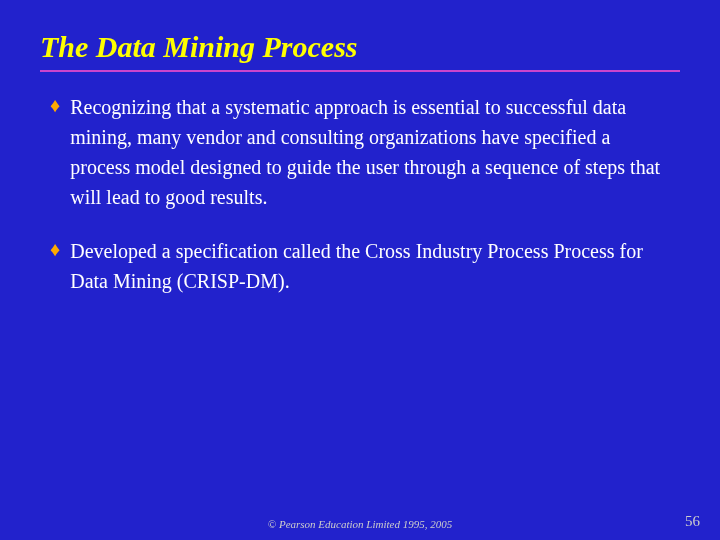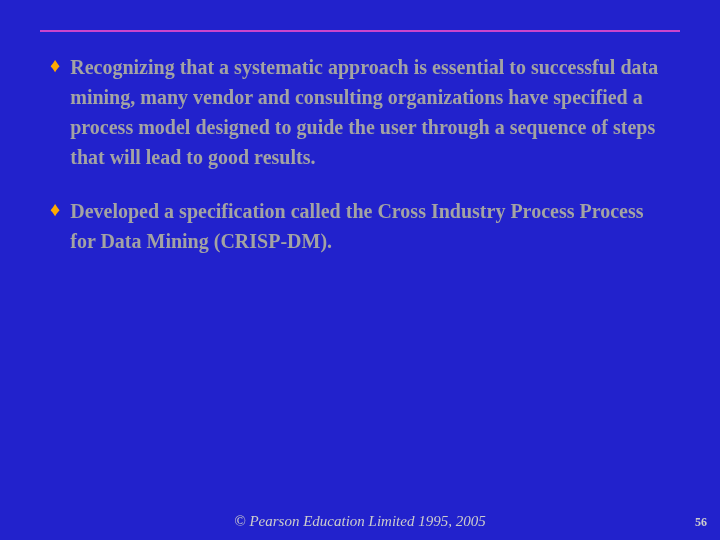--- a/index.html
+++ b/index.html
@@ -54,56 +54,56 @@
 
     .bullet-diamond {
       color: #ffaa00;
       font-size: 20px;
       margin-right: 10px;
       margin-top: 2px;
       flex-shrink: 0;
     }
 
     .bullet-text {
-      color: #a3a3a3;
+      color: #ffffff;
       font-size: 20px;
       line-height: 1.5;
-      font-weight: bold;
+      font-weight: normal;
     }
 
     .footer {
       position: absolute;
       bottom: 10px;
       left: 0;
       right: 0;
       display: flex;
       justify-content: center;
       align-items: center;
     }
 
     .footer-text {
       color: #cccccc;
-      font-size: 15px;
+      font-size: 11px;
       font-style: italic;
     }
 
     .page-number {
       position: absolute;
       bottom: 10px;
-      right: 13px;
+      right: 20px;
       color: #cccccc;
-      font-size: 12px;
-      font-weight: bold;
+      font-size: 15px;
     }
   </style>
 </head>
 <body>
 
 <div class="slide">
   <div class="title-section">
+    <div class="title">The Data Mining Process</div>
     <hr class="title-underline">
   </div>
 
   <div class="content">
 
     <div class="bullet-item">
       <span class="bullet-diamond">♦</span>
       <span class="bullet-text">Recognizing that a systematic approach is essential to successful data mining, many vendor and consulting organizations have specified a process model designed to guide the user through a sequence of steps that will lead to good results.</span>
     </div>
 

